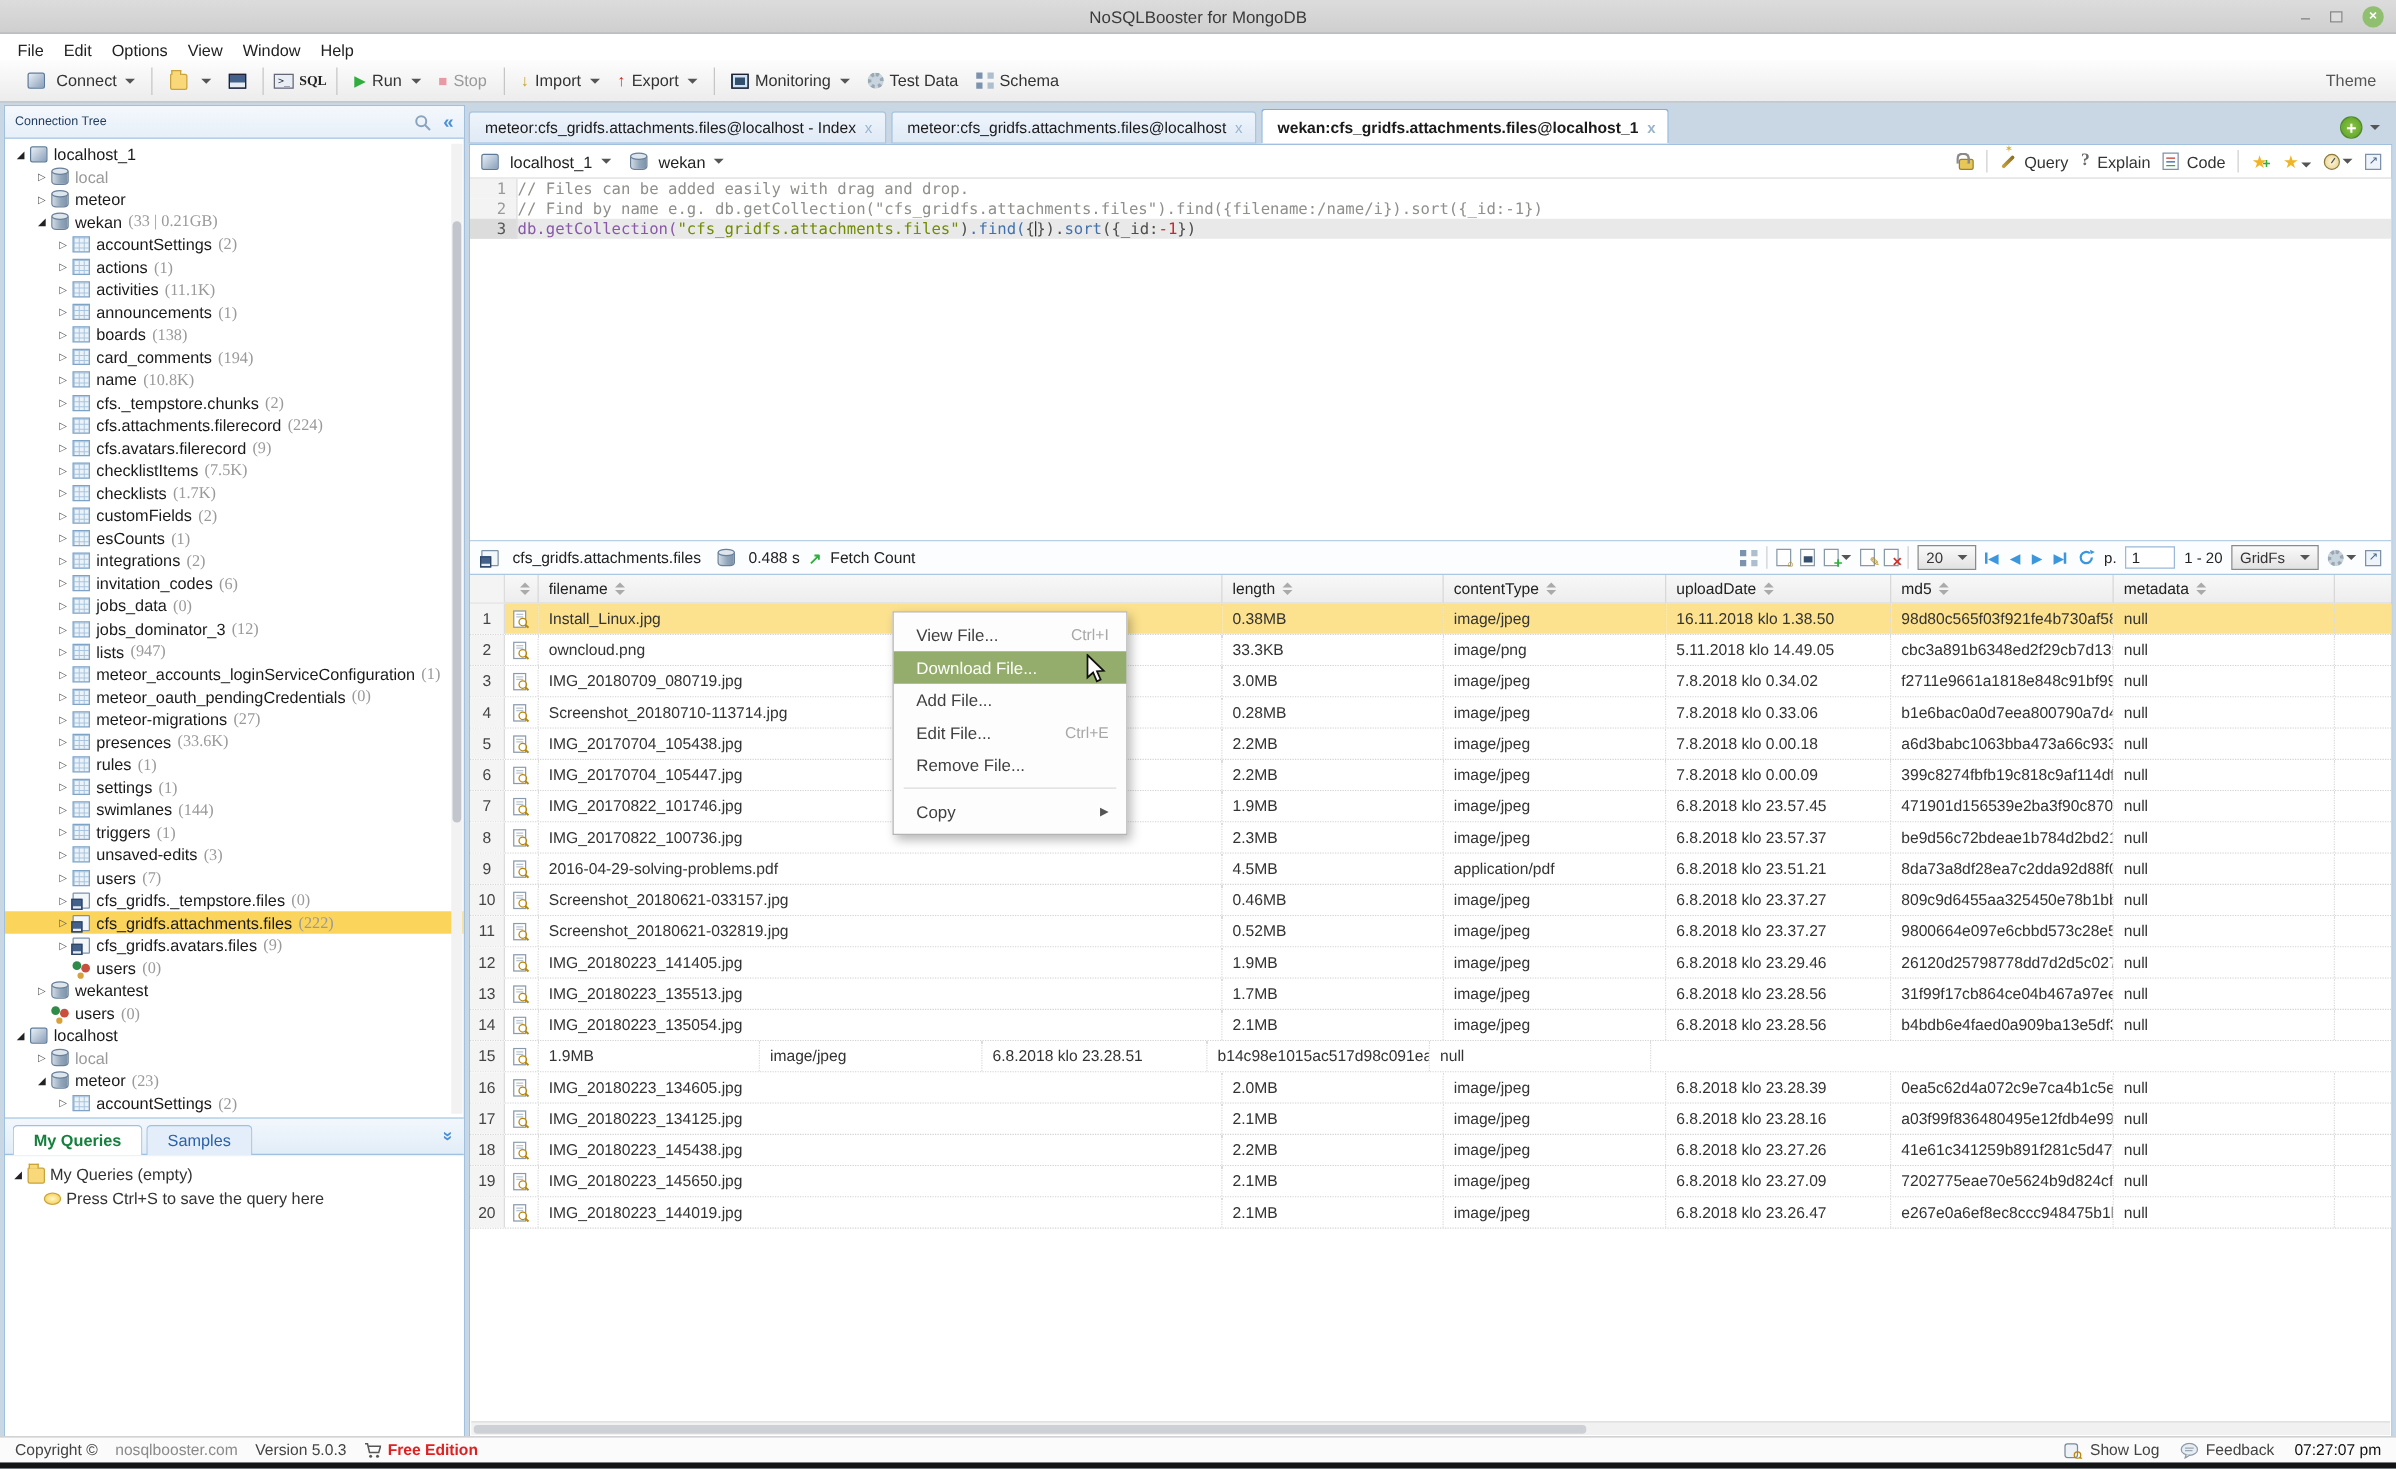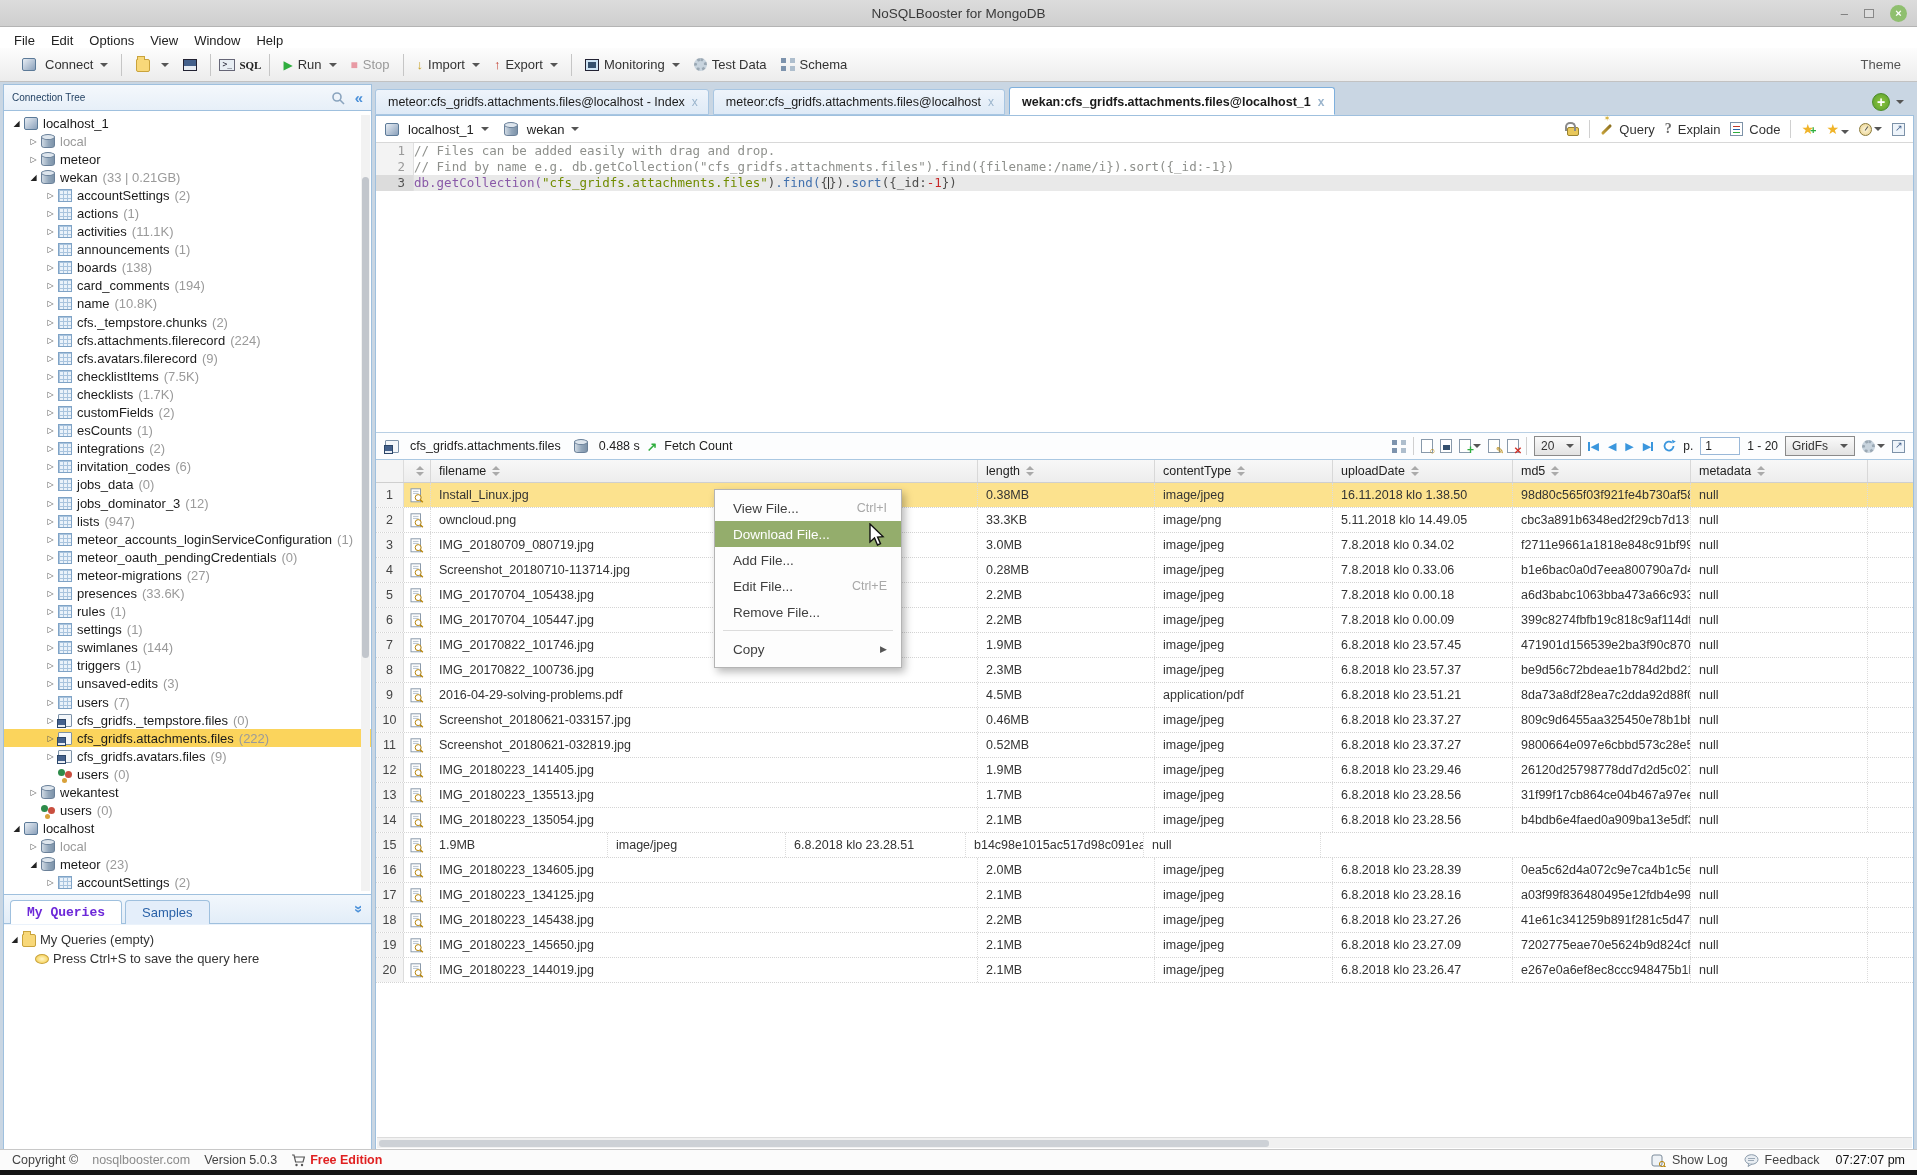--- a/index.html
+++ b/index.html
@@ -55,21 +55,21 @@
              background:#fff; border:1px solid #9fc0de; }
   .sidebar-header { height:26px; background:linear-gradient(#f4f8fc,#e7eff8); border-bottom:1px solid #9fc0de;
                     display:flex; align-items:center; padding:0 8px; }
   .sidebar-header .shtitle { font-size:10px; font-weight:normal; color:#1d3c5e; flex:1; }
   .shicons { display:flex; align-items:center; gap:10px; color:#4a90d9; }
   .tree { position:absolute; top:27px; left:0; right:0; height:782px; overflow:hidden; padding-top:2px; }
   .tree-row { height:18.1px; display:flex; align-items:center; font-size:13px; white-space:nowrap; }
   .tree-row .exp { width:13px; text-align:center; color:#555; font-size:8px; flex:0 0 13px; }
   .tree-row .exp.open { color:#222; }
   .tree-row .lbl { color:#1a1a1a; margin-left:1px; }
-  .tree-row .cnt { color:#9a9a9a; margin-left:5px; }
+  .tree-row .cnt { color:#9a9a9a; margin-left:5px;font-family:Liberation Serif, serif; }
   .tree-row.dim .lbl { color:#9a9a9a; }
   .tree-row.sel { background:#fbd45c; }
   .tree-scrollbar { position:absolute; right:1px; top:30px; width:9px; height:776px; background:#f2f2f2; }
   .tree-scrollbar .thumb { position:absolute; top:8%; height:62%; left:1px; right:1px; background:#c2c6cc; border-radius:4px; }
 
   
   .i { display:inline-block; width:14px; height:13px; margin:0 4px 0 1px; position:relative; flex:0 0 14px; }
   .i-server { background:linear-gradient(135deg,#e8eef5,#8aa0ba); border:1px solid #5c7astroke; border:1px solid #5c7a98; border-radius:2px; }
   .i-db { width:13px; background:linear-gradient(90deg,#cfd9e3,#93a7bb 55%,#7d93a9); border:1px solid #6a8099; border-radius:4px/3px; }
   .i-db::before { content:""; position:absolute; left:-1px; right:-1px; top:-2px; height:4px;
@@ -87,21 +87,21 @@
   .i-folder::before { content:""; position:absolute; top:-4px; left:0; width:6px; height:3px;
                       background:#f8d879; border:1px solid #c9a33c; border-bottom:none; }
   .i-bulb { width:10px; height:10px; border-radius:50%; background:radial-gradient(#fff6c9,#f5c93e); border:1px solid #c9a33c; }
 
   
   .queries-panel { position:absolute; left:0; right:0; bottom:0; height:255px; border-top:1px solid #9fc0de; background:#eaf2fb; }
   .q-tabs { height:29px; display:flex; align-items:flex-end; padding:4px 6px 0 6px; gap:3px;
             background:linear-gradient(#f2f7fc,#e2edf8); border-bottom:1px solid #9fc0de; position:relative; }
   .q-tab { font-size:13px; padding:4px 16px; border:1px solid #9fc0de; border-bottom:none;
            border-radius:4px 4px 0 0; background:#e4eefa; color:#2a62a8; position:relative; top:1px; }
-  .q-tab.active { background:#fff; font-weight:bold; color:#6d28d9;font-family:Liberation Mono, monospace; }
+  .q-tab.active { background:#fff; font-weight:bold; color:#15803d; }
   .q-chevrons { position:absolute; right:10px; top:6px; color:#4a90d9; font-size:14px; font-weight:bold;
                 transform:rotate(-90deg); }
   .q-body { background:#fff; position:absolute; top:30px; bottom:0; left:0; right:0; padding:5px 0 0 4px; }
   .q-row { display:flex; align-items:center; height:19px; font-size:13px; }
   .q-row .exp { width:13px; text-align:center; font-size:8px; color:#222; }
   .q-hint { color:#333; }
 
   
   .main { position:absolute; left:372px; top:0; right:0; height:100%; }
   .tabsbar { height:31px; position:relative; display:flex; align-items:flex-end; }

